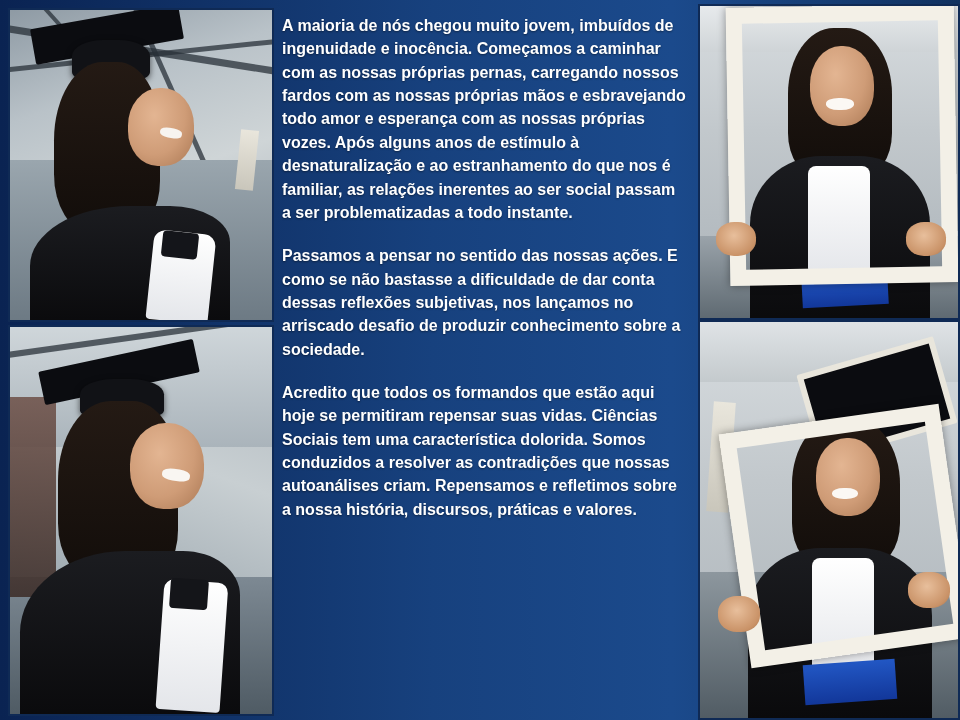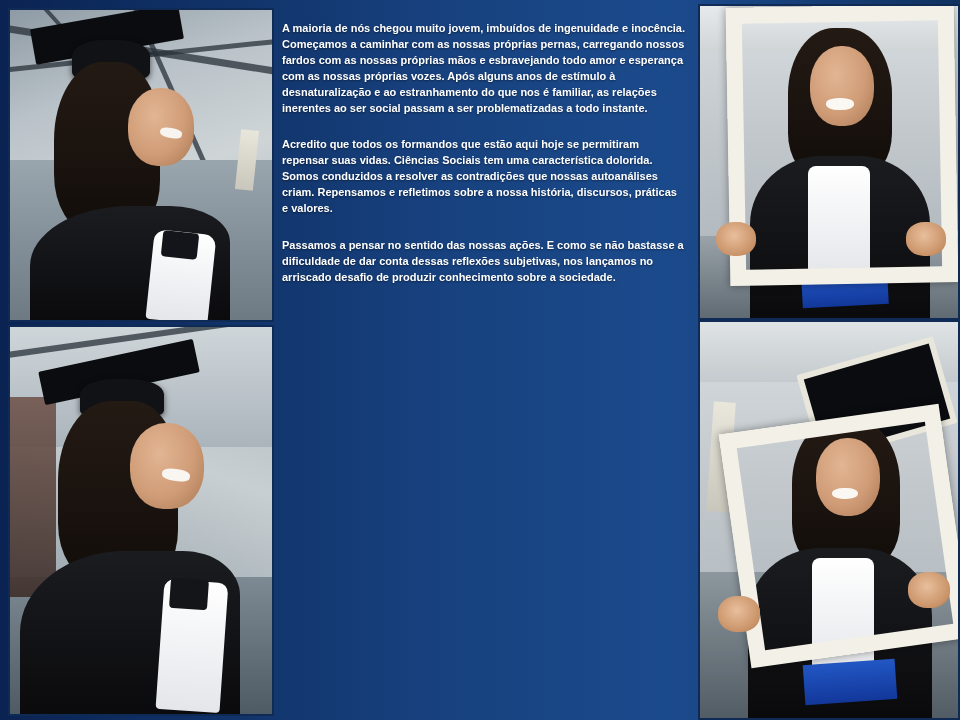--- a/index.html
+++ b/index.html
@@ -98,24 +98,24 @@
   }
   .flag {
     position: absolute;
     background: linear-gradient(180deg, #e9e6dc 0%, #c9c6bb 100%);
   }
 
   
   .text-col {
     position: absolute;
     left: 282px;
-    top: 20px;
+    top: 14px;
     width: 404px;
     color: #ffffff;
-    font-size: 11px;
+    font-size: 16px;
     line-height: 1.46;
     font-weight: 700;
     text-shadow: 0 1px 2px rgba(0,0,0,.45);
   }
   .para { margin: 0 0 20px 0; }
   .para:last-child { margin-bottom: 0; }
 </style>
 </head>
 <body>
 
@@ -186,17 +186,17 @@
     <div class="gown" style="left:48px; top:226px; width:184px; height:170px; border-radius:40% 40% 0 0;"></div>
     <div class="collar" style="left:112px; top:236px; width:62px; height:116px; border-radius:8px;"></div>
     <div class="sash" style="left:104px; top:340px; width:92px; height:40px; transform:rotate(-4deg);"></div>
     <div class="pic-frame" style="left:34px; top:96px; width:190px; height:204px; transform:rotate(-8deg);"></div>
     <div class="hand" style="left:18px; top:274px; width:42px; height:36px;"></div>
     <div class="hand" style="left:208px; top:250px; width:42px; height:36px;"></div>
   </div>
 
   <div class="text-col">
     <p class="para">A maioria de nós chegou muito jovem, imbuídos de ingenuidade e inocência. Começamos a caminhar com as nossas próprias pernas, carregando nossos fardos com as nossas próprias mãos e esbravejando todo amor e esperança com as nossas próprias vozes. Após alguns anos de estímulo à desnaturalização  e ao estranhamento do que nos é familiar, as relações inerentes ao ser social passam a ser problematizadas  a todo instante.</p>
+    <p class="para">Passamos a pensar no sentido das nossas ações. E como se não bastasse a dificuldade de dar conta dessas reflexões subjetivas, nos lançamos no arriscado desafio de produzir conhecimento sobre a sociedade.</p>
     <p class="para">Acredito que todos os formandos que estão aqui hoje se permitiram repensar suas vidas. Ciências Sociais tem uma característica dolorida. Somos conduzidos a resolver as contradições que nossas autoanálises criam. Repensamos e refletimos sobre a nossa história, discursos, práticas e valores.</p>
-    <p class="para">Passamos a pensar no sentido das nossas ações. E como se não bastasse a dificuldade de dar conta dessas reflexões subjetivas, nos lançamos no arriscado desafio de produzir conhecimento sobre a sociedade.</p>
   </div>
 
 </div>
 
 </body></html>

